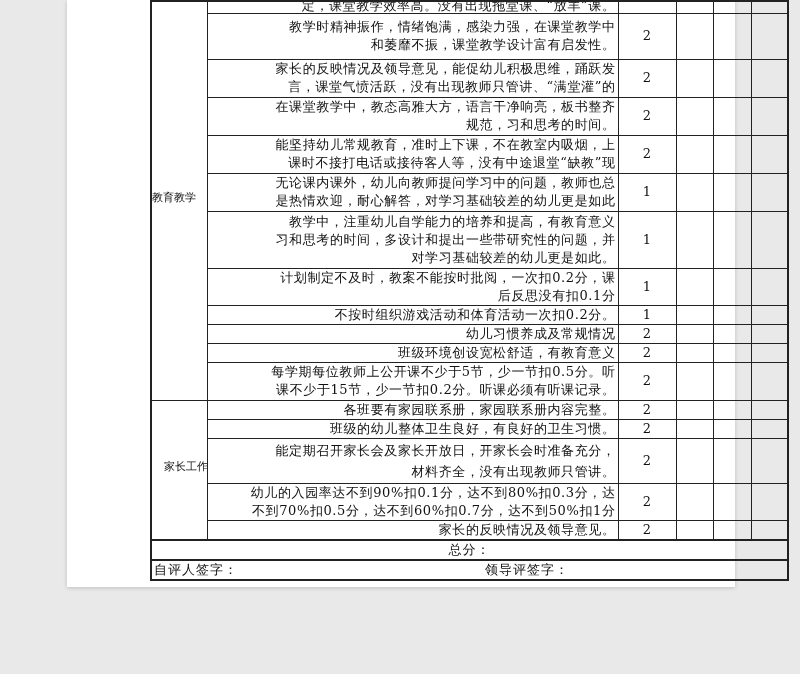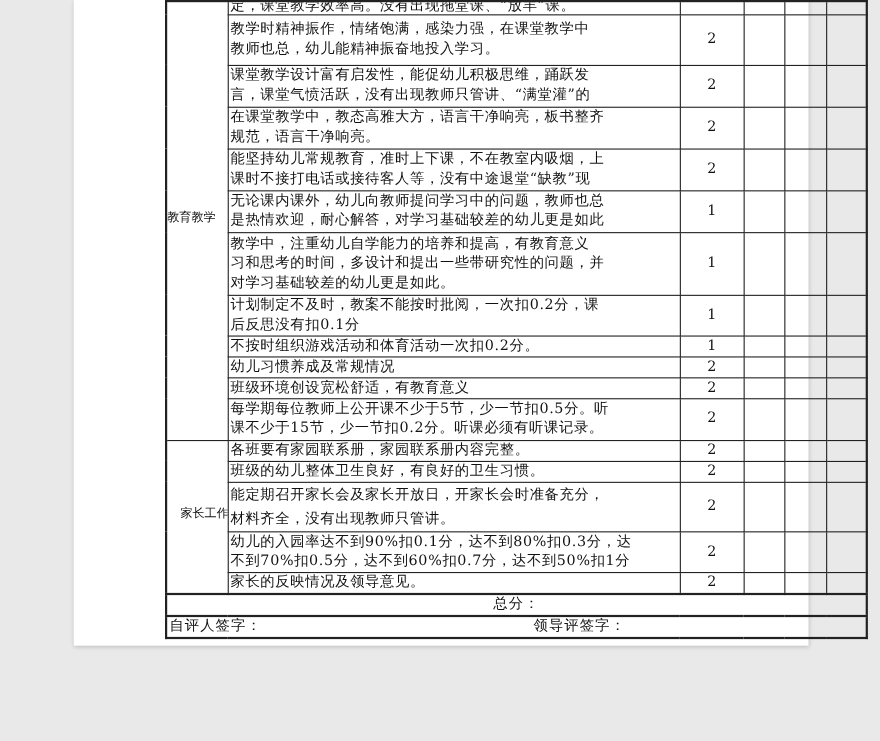--- a/index.html
+++ b/index.html
@@ -16,21 +16,21 @@
   }
   table {
     border-collapse: collapse; table-layout: fixed; width: 637px;
     font-size: 13px; color: #111;
   }
   td {
     border: 1px solid #222; padding: 0 2px; line-height: 18px;
     vertical-align: middle; overflow: hidden; white-space: normal;
   }
   td.cat { text-align: center; padding: 0; white-space: nowrap; font-size: 11px; }
-  td.txt { text-align: left; letter-spacing: 0.6px; }
+  td.txt { text-align: right; letter-spacing: 0.6px; }
   td.txt .l { display: block; white-space: nowrap; overflow: hidden; border-bottom: 1px solid #222; margin: 0 -2px; padding: 0 2px; }
   td.txt .l:last-child { border-bottom: none; }
   td.score { text-align: center; }
   td.total { text-align: center; letter-spacing: 1px; }
   td.sig { text-align: left; letter-spacing: 1px; }
   .sig-right { position: absolute; left: 333px; }
   .outer { border: 2px solid #222; }
 </style>
 </head>
 <body>
@@ -57,43 +57,43 @@
           </td>
           <td class="score"></td>
           <td></td>
           <td></td>
           <td></td>
         </tr>
 
         <tr style="height:46px">
           <td class="txt">
             <span class="l" style="border:none">教学时精神振作，情绪饱满，感染力强，在课堂教学中</span>
-            <span class="l">教师也总，幼儿能精神振奋地投入学习。</span>
-          </td>
-          <td class="score">2</td>
-          <td></td>
-          <td></td>
-          <td></td>
-        </tr>
-
-        <tr style="height:38px">
-          <td class="txt">
-            <span class="l" style="border:none">课堂教学设计富有启发性，能促幼儿积极思维，踊跃发</span>
+            <span class="l">和萎靡不振，课堂教学设计富有启发性。</span>
+          </td>
+          <td class="score">2</td>
+          <td></td>
+          <td></td>
+          <td></td>
+        </tr>
+
+        <tr style="height:38px">
+          <td class="txt">
+            <span class="l" style="border:none">家长的反映情况及领导意见，能促幼儿积极思维，踊跃发</span>
             <span class="l">言，课堂气愤活跃，没有出现教师只管讲、“满堂灌”的</span>
           </td>
           <td class="score">2</td>
           <td></td>
           <td></td>
           <td></td>
         </tr>
 
         <tr style="height:38px">
           <td class="txt">
             <span class="l" style="border:none">在课堂教学中，教态高雅大方，语言干净响亮，板书整齐</span>
-            <span class="l">规范，语言干净响亮。</span>
+            <span class="l">规范，习和思考的时间。</span>
           </td>
           <td class="score">2</td>
           <td></td>
           <td></td>
           <td></td>
         </tr>
 
         <tr style="height:38px">
           <td class="txt">
             <span class="l" style="border:none">能坚持幼儿常规教育，准时上下课，不在教室内吸烟，上</span>

